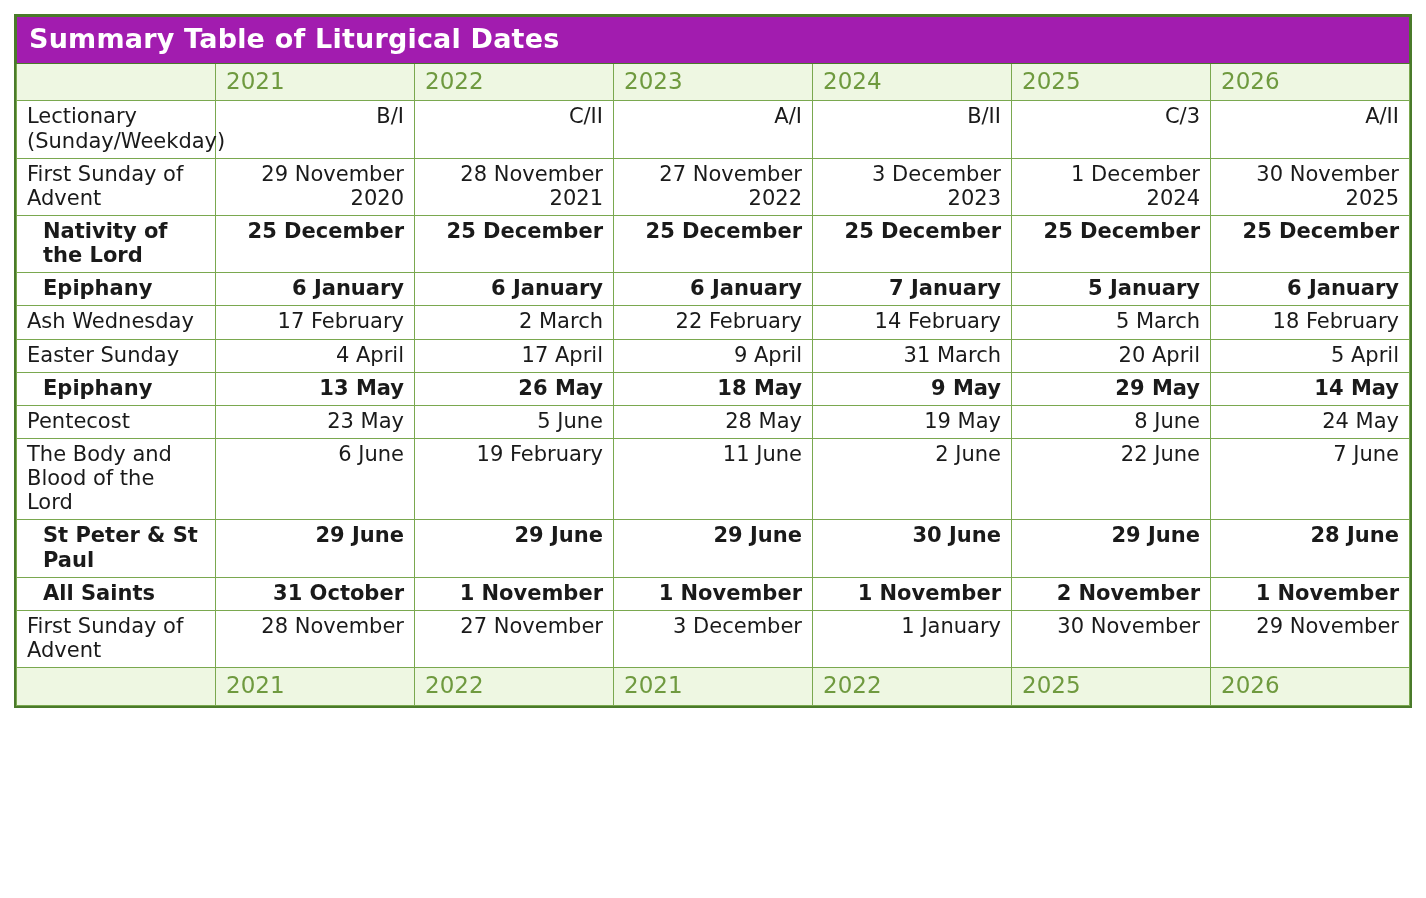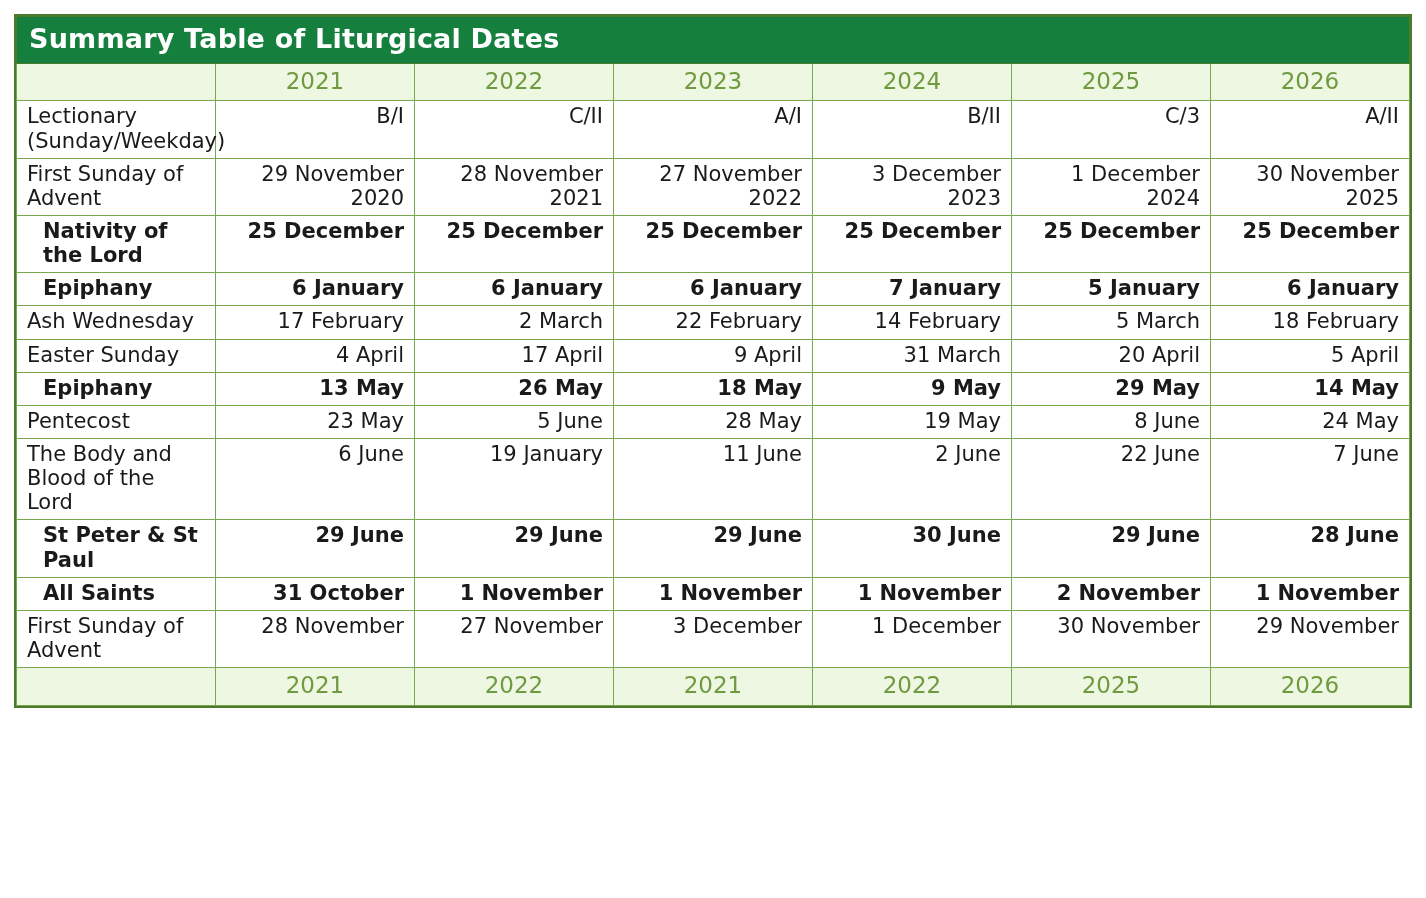--- a/index.html
+++ b/index.html
@@ -33,34 +33,34 @@
   }
   table.lit td, table.lit th {
     border: 1px solid #7aa84f;
     padding: 3px 10px 5px 10px;
     vertical-align: top;
     font-size: 21px;
     line-height: 1.15;
   }
   
   tr.title-row td {
-    background: #15803d;
+    background: #a21caf;
     color: #ffffff;
     font-size: 27px;
     font-weight: bold;
     letter-spacing: 0.2px;
     padding: 6px 12px 9px 12px;
     border: 1px solid #4a7a2a;
   }
   
   tr.years td {
     background: #eef7e2;
     color: #6f9a3f;
     font-size: 23px;
-    text-align: center;
+    text-align: left;
     padding-top: 4px;
     padding-bottom: 6px;
     font-weight: normal;
   }
   tr.years td.label-col {
     background: #eef7e2;
   }
   
   td.label-col {
     text-align: left;
@@ -172,21 +172,21 @@
           <td class="val">5 June</td>
           <td class="val">28 May</td>
           <td class="val">19 May</td>
           <td class="val">8 June</td>
           <td class="val">24 May</td>
         </tr>
 
         <tr>
           <td class="label-col">The Body and Blood of the Lord</td>
           <td class="val">6 June</td>
-          <td class="val">19 January</td>
+          <td class="val">19 February</td>
           <td class="val">11 June</td>
           <td class="val">2 June</td>
           <td class="val">22 June</td>
           <td class="val">7 June</td>
         </tr>
 
         <tr class="bold">
           <td class="label-col">St Peter &amp; St Paul</td>
           <td class="val">29 June</td>
           <td class="val">29 June</td>
@@ -205,21 +205,21 @@
           <td class="val">1 November</td>
           <td class="val">2 November</td>
           <td class="val">1 November</td>
         </tr>
 
         <tr>
           <td class="label-col">First Sunday of Advent</td>
           <td class="val">28 November</td>
           <td class="val">27 November</td>
           <td class="val">3 December</td>
-          <td class="val">1 December</td>
+          <td class="val">1 January</td>
           <td class="val">30 November</td>
           <td class="val">29 November</td>
         </tr>
 
         <tr class="years">
           <td class="label-col"></td>
           <td>2021</td>
           <td>2022</td>
           <td>2021</td>
           <td>2022</td>

